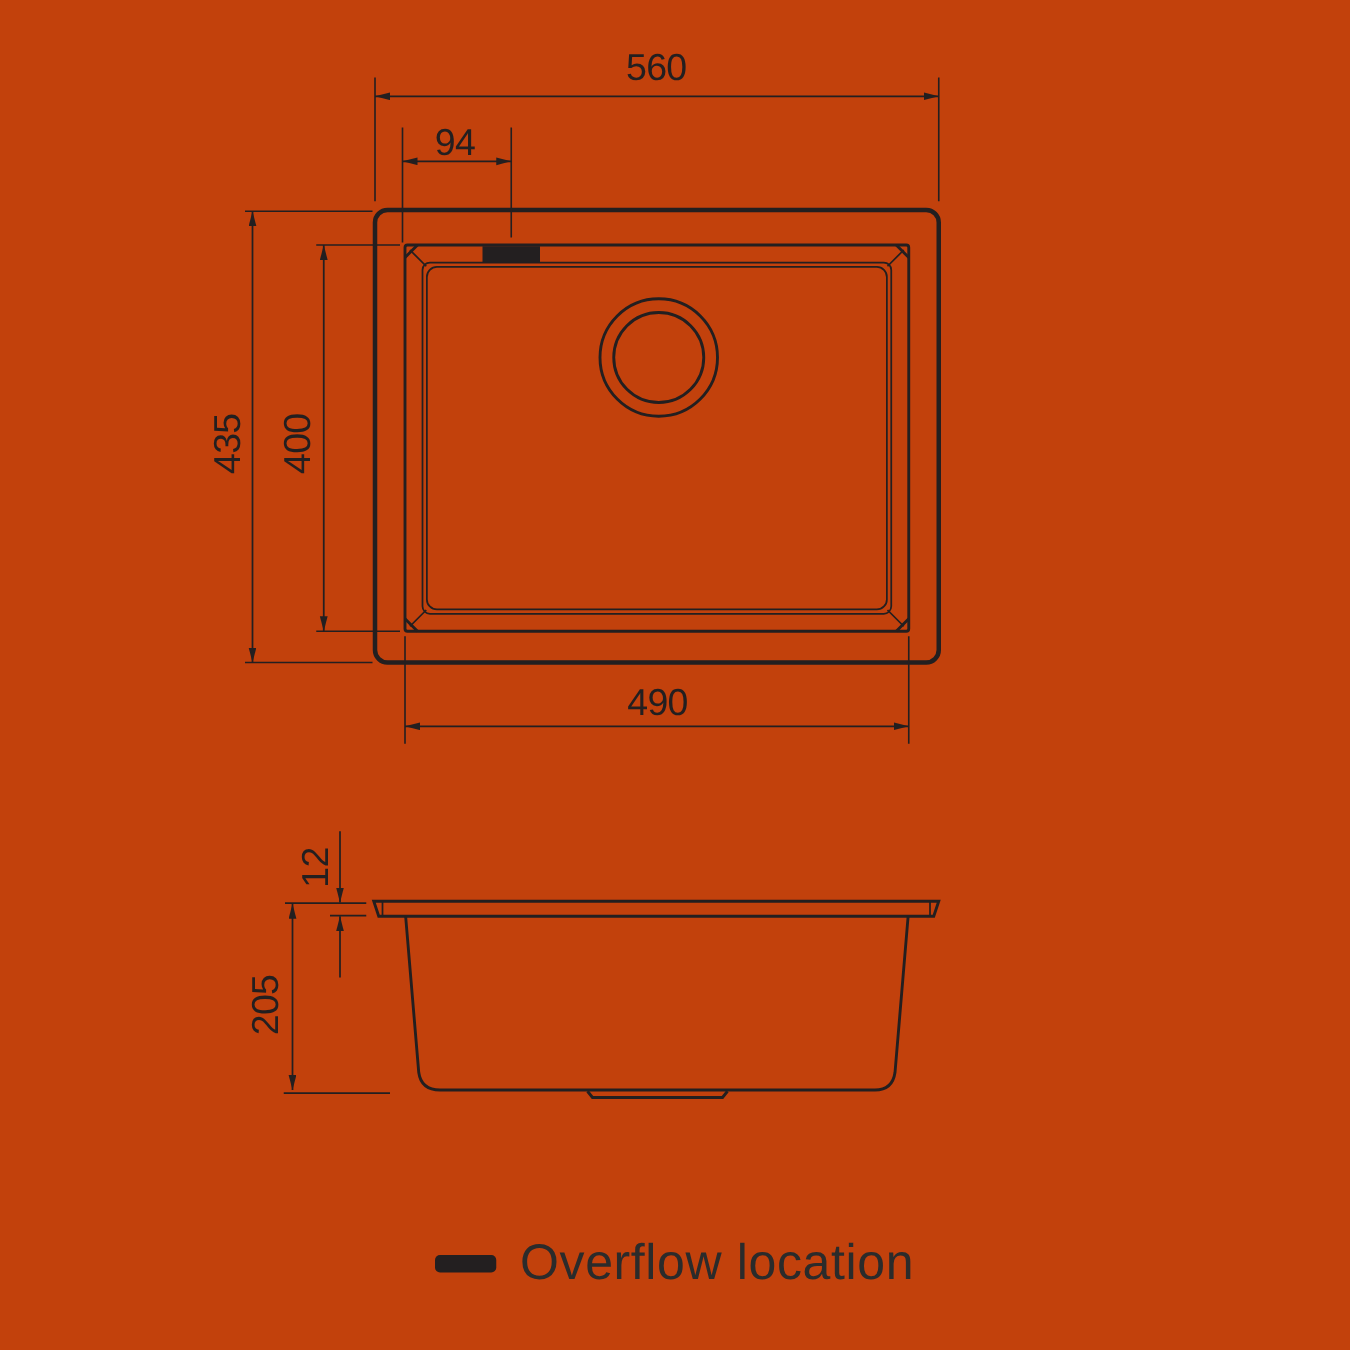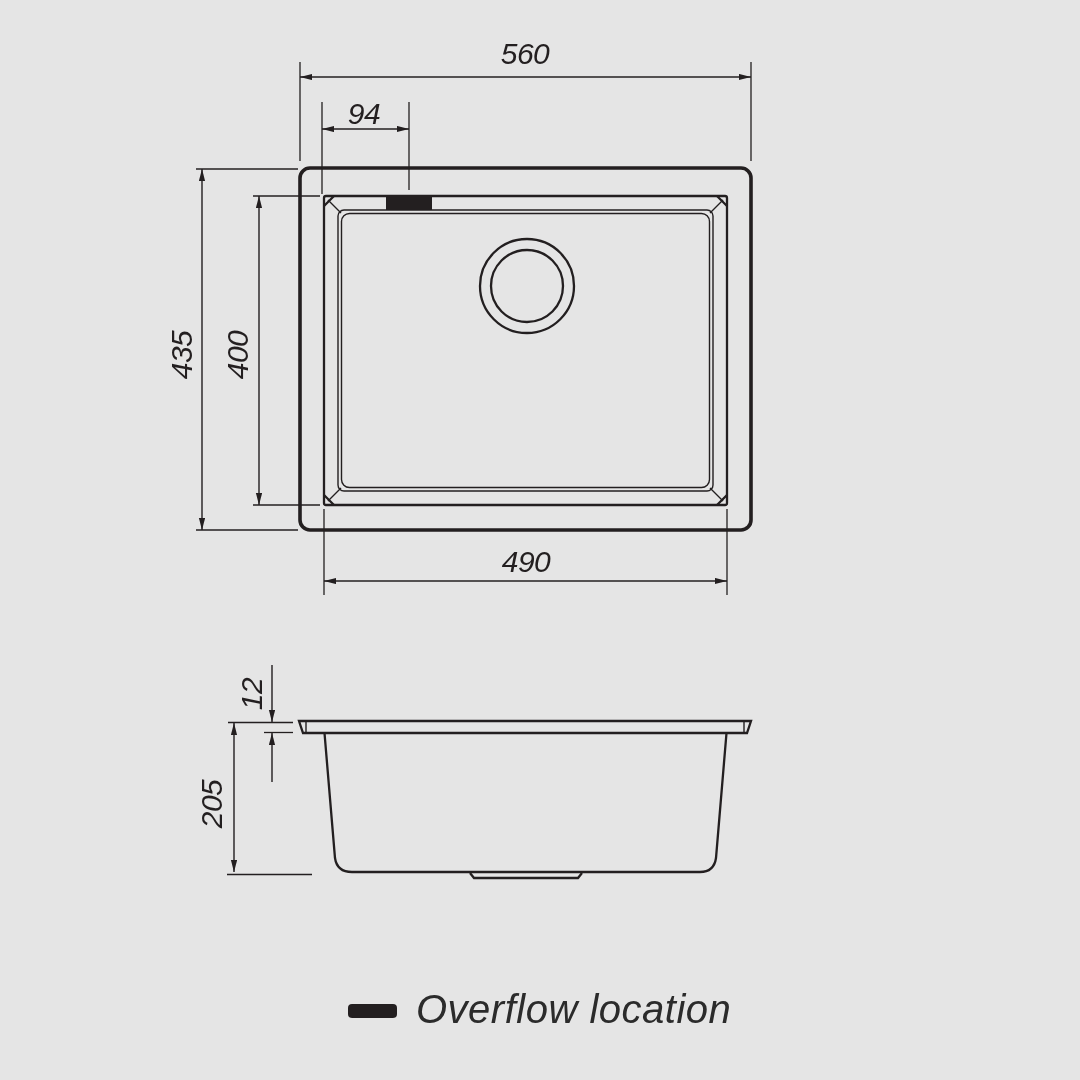--- a/index.html
+++ b/index.html
@@ -1,17 +1,17 @@
 <!DOCTYPE html>
 <html><head>
 <meta charset="utf-8">
 <style>
   html,body{margin:0;padding:0;background:#ffffff;}
-  .stage{position:relative;width:1080px;height:1080px;background:#e5e5e5;overflow:hidden;
-         font-family:"Liberation Sans", sans-serif;font-style:italic;}
+  .stage{position:relative;width:1080px;height:1080px;background:#c2410c;overflow:hidden;
+         font-family:"Liberation Sans", sans-serif;}
   svg{position:absolute;left:0;top:0;}
   .ink{stroke:#231f20;fill:none;}
   .w-heavy{stroke-width:3.6;}
   .w-med{stroke-width:2.3;}
   .w-thin{stroke-width:1.4;}
   .dimline{stroke:#231f20;stroke-width:1.4;fill:none;}
   .extline{stroke:#231f20;stroke-width:1.3;fill:none;}
   text.dim{font-family:"Liberation Sans", sans-serif;font-size:30px;fill:#231f20;
            letter-spacing:-0.5px;}
   text.legend{font-family:"Liberation Sans", sans-serif;font-size:40px;font-weight:300;

